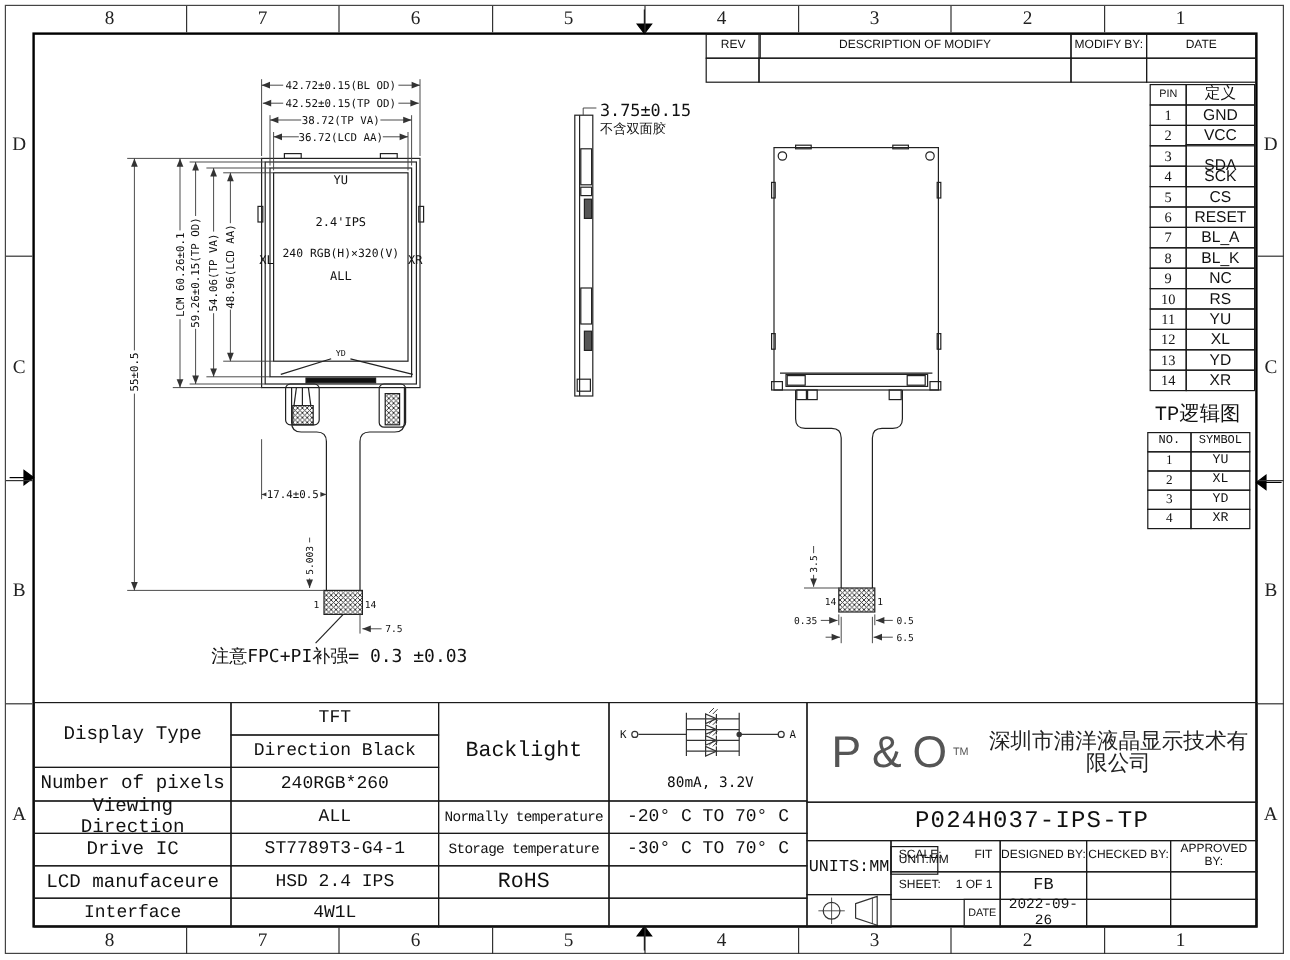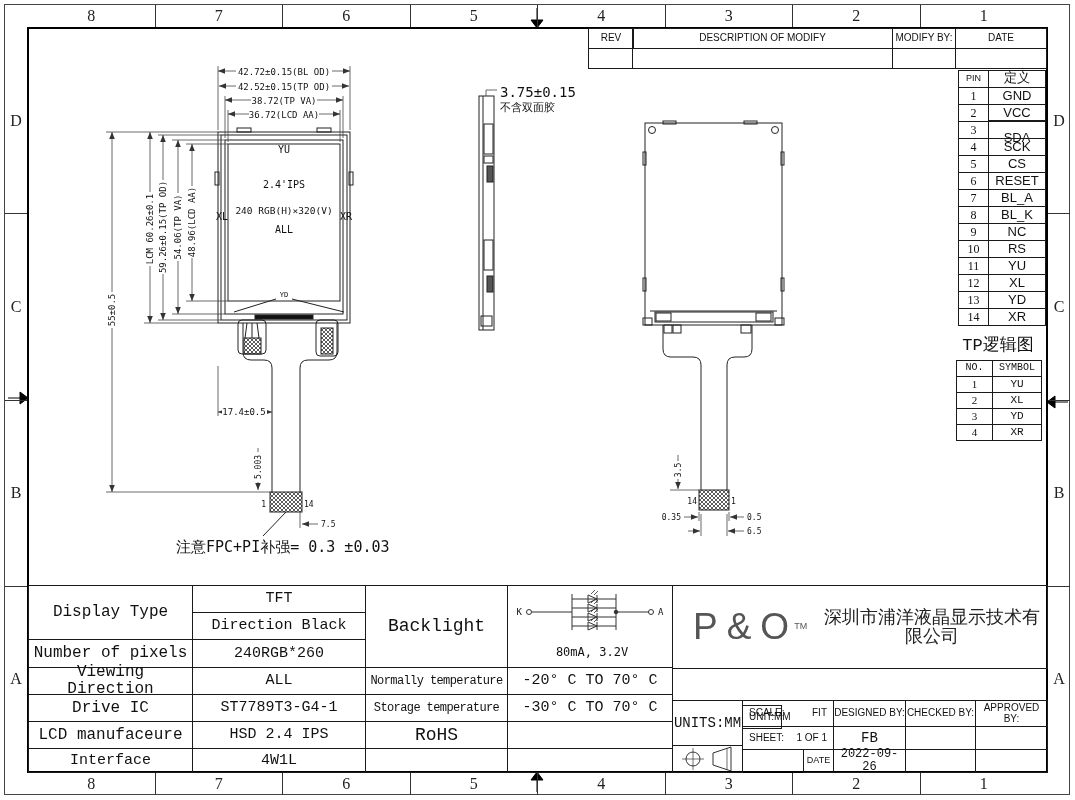--- a/index.html
+++ b/index.html
@@ -375,20 +375,21 @@
 <div class="cell ui" style="left:365px;top:721px;width:143px;height:28px;font-size:18px">RoHS</div>
 <div class="cell ui" style="left:507px;top:721px;width:166px;height:28px"></div>
 <div class="cell ui" style="left:365px;top:748px;width:143px;height:25px"></div>
 <div class="cell ui" style="left:507px;top:748px;width:166px;height:25px"></div>
 
 <div class="cell ui" style="left:672px;top:585px;width:376px;height:84px;justify-content:flex-start;padding-left:20px">
   <span class="logo">P&amp;O</span>
       <span class="tm">TM</span>
   <span class="company">深圳市浦洋液晶显示技术有限公司</span>
 </div>
+<div class="cell ui" style="left:672px;top:668px;width:376px;height:33px;font-size:20px;letter-spacing:1px">P024H037-IPS-TP</div>
 <div class="cell ui" style="left:672px;top:700px;width:71px;height:46px;font-size:14px">UNITS:MM</div>
 <div class="cell ui" style="left:672px;top:745px;width:71px;height:28px"></div>
 <div class="cell ui kv" style="left:742px;top:700px;width:92px;height:27px">
   <span>SCALE:</span>
       <span>FIT</span>
 </div>
 <div class="cell ui small" style="left:833px;top:700px;width:73px;height:27px">DESIGNED BY:</div>
 <div class="cell ui small" style="left:905px;top:700px;width:71px;height:27px">CHECKED BY:</div>
 <div class="cell ui small" style="left:975px;top:700px;width:73px;height:27px">APPROVED BY:</div>
 <div class="cell ui kv" style="left:742px;top:726px;width:92px;height:24px">

